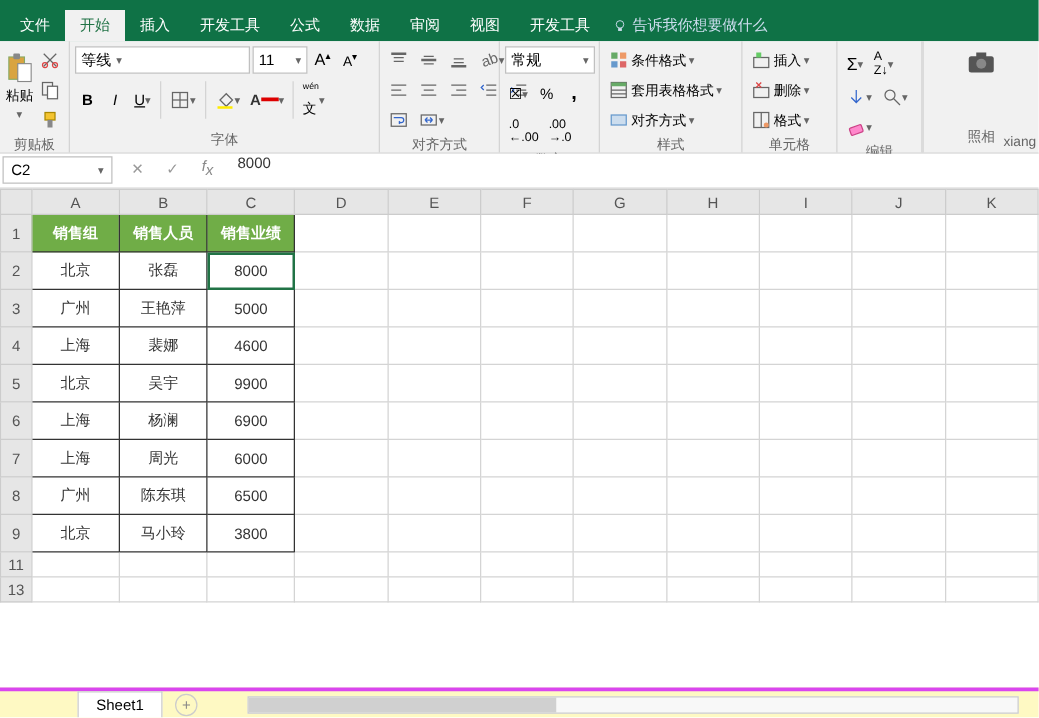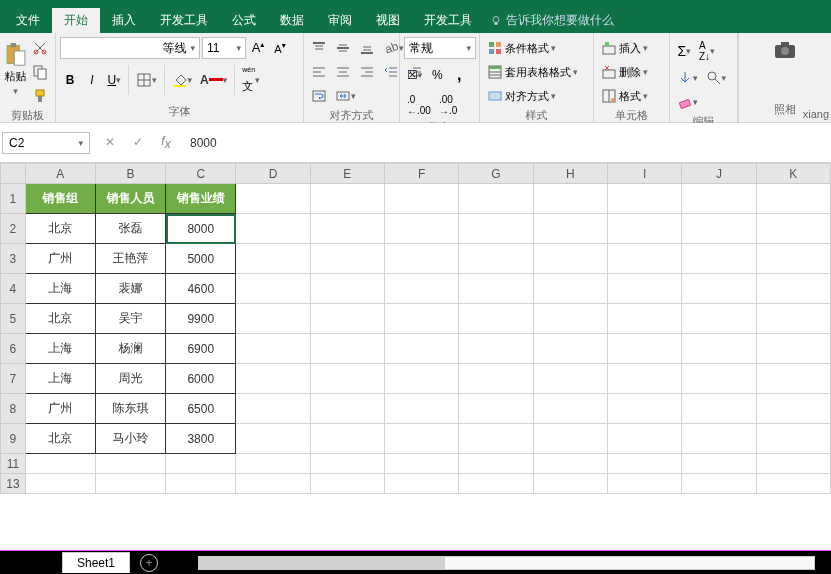--- a/index.html
+++ b/index.html
@@ -12,44 +12,44 @@
 .bulb{width:12px;height:12px;display:inline-block}
 .ribbon{background:#f1f1f1;border-bottom:1px solid #d4d4d4;display:flex;height:90px}
 .group{border-right:1px solid #d4d4d4;display:flex;flex-direction:column;justify-content:space-between;padding:2px 4px}
 .glabel{text-align:center;color:#666;font-size:11px;padding:1px 0}
 .gcontent{display:flex;align-items:flex-start;gap:2px;flex:1;padding-top:2px}
 .vstack{display:flex;flex-direction:column;gap:2px}
 .hstack{display:flex;align-items:center;gap:2px}
 .btn{display:flex;align-items:center;justify-content:center;padding:2px;cursor:pointer;border:1px solid transparent;min-width:20px;min-height:20px}
 .bigbtn{flex-direction:column;gap:2px;padding:4px;height:64px;justify-content:flex-start}
 .sel{border:1px solid #c0c0c0;background:#fff;height:22px;display:flex;align-items:center;padding:0 4px;gap:4px}
-.selwide{width:140px;justify-content:flex-end}
+.selwide{width:140px;justify-content:flex-start}
 .selnum{width:44px;justify-content:space-between}
 .dd{font-size:9px;color:#666}
 .ico{width:16px;height:16px;display:inline-block}
 .sep{width:1px;background:#d4d4d4;margin:2px 2px;align-self:stretch}
 .lbl{font-size:11px;white-space:nowrap}
 
-.fbar{display:flex;align-items:center;height:40px;border-bottom:1px solid #d4d4d4;background:#fff}
+.fbar{display:flex;align-items:flex-start;height:28px;border-bottom:1px solid #d4d4d4;background:#fff}
 .namebox{width:88px;border:1px solid #c0c0c0;margin:2px;height:22px;display:flex;align-items:center;padding:0 6px;justify-content:space-between;background:#fff}
 .fbtns{display:flex;align-items:center;gap:8px;padding:0 8px;color:#999}
 .fx{font-style:italic;color:#888}
 .finput{flex:1;padding:0 6px;color:#333}
 
 .gridwrap{flex:1;overflow:hidden;position:relative;display:flex;flex-direction:column}
 .grid{border-collapse:collapse;table-layout:fixed}
 .colhead th{background:#e6e6e6;border:1px solid #ccc;height:20px;color:#555;font-weight:normal;text-align:center}
 .rowhead{background:#e6e6e6;border:1px solid #ccc;width:24px;text-align:center;color:#555}
 .cell{border:1px solid #d4d4d4;height:30px;text-align:center;background:#fff;color:#333}
 .hdr{background:#70ad47;color:#fff;font-weight:bold;border:1px solid #333}
 .data{border:1px solid #333;background:#fff;color:#333}
 .sel-cell{outline:2px solid #217346;outline-offset:-2px}
 .colA{width:68px}.colB{width:68px}.colC{width:68px}.colW{width:72px}
 
-.sheetbar{height:24px;border-top:1px solid #d946ef;background:#000000;display:flex;align-items:center}
+.sheetbar{height:24px;border-top:3px solid #d946ef;background:#fef9c3;display:flex;align-items:center}
 .sheettab{background:#fff;border:1px solid #ccc;border-bottom:none;padding:3px 14px;margin-left:62px}
 .plus{width:18px;height:18px;border:1px solid #ccc;border-radius:50%;display:flex;align-items:center;justify-content:center;margin-left:10px;color:#888}
 .hscroll{flex:1;margin:0 16px 0 40px;height:14px;border:1px solid #ccc;background:#f8f8f8;position:relative}
 .thumb{position:absolute;left:0;top:0;bottom:0;width:40%;background:#d0d0d0}
 
 svg{display:block}
 .camera-group{border-left:1px solid #d4d4d4;padding:4px;display:flex;flex-direction:column;align-items:center;justify-content:space-between}
 </style>
 </head>
 <body>

